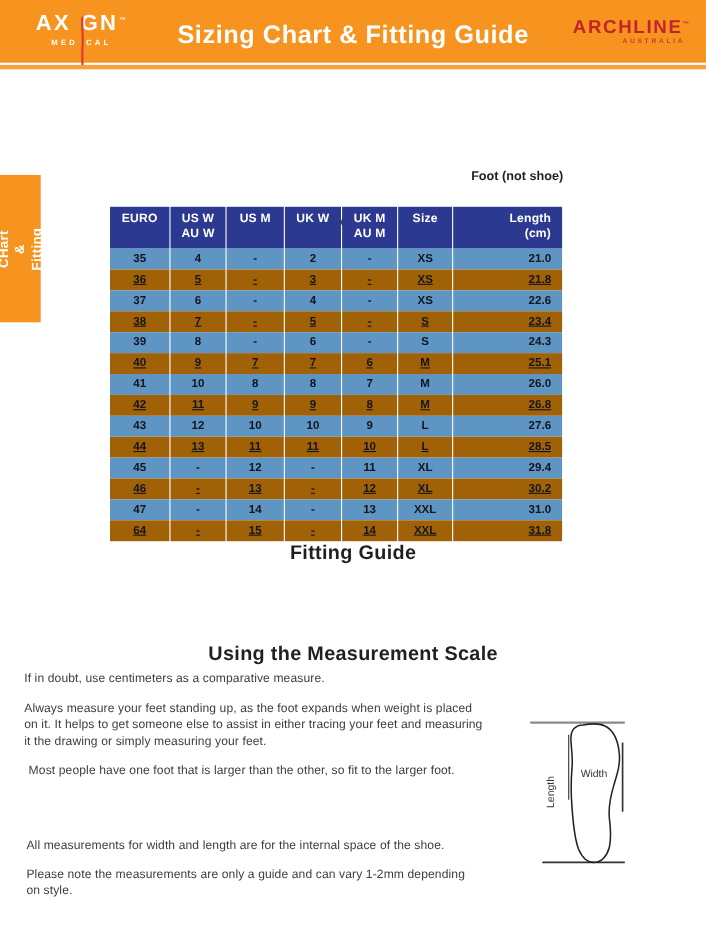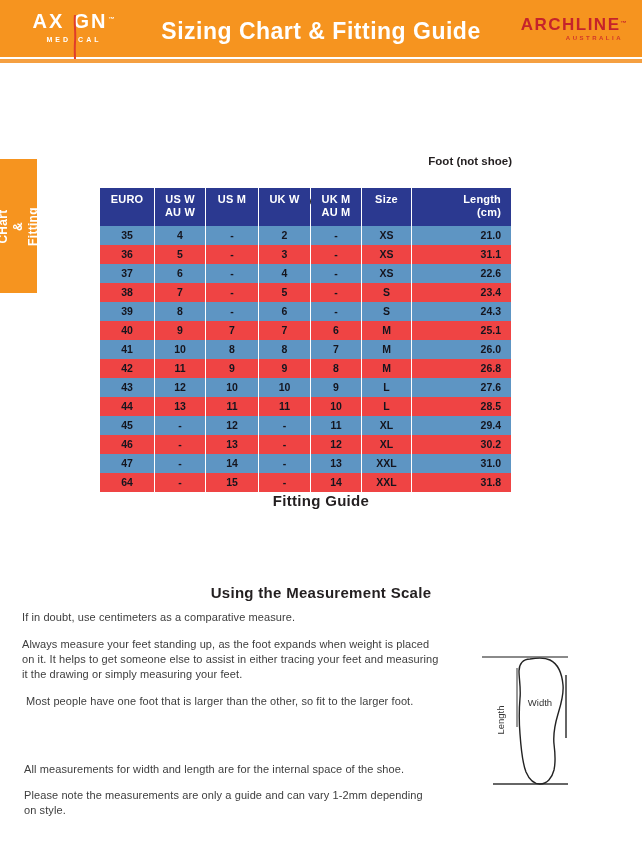--- a/index.html
+++ b/index.html
@@ -38,25 +38,25 @@
   .foot-label{position:absolute;right:130px;top:155px;font-size:11.5px;font-weight:bold;color:#231f20;}
 
   .size-table{position:absolute;left:100px;top:172px;width:469px;margin-top:16px;}
   .thead,.trow{display:grid;grid-template-columns:54px 50px 52px 51px 50px 49px 99px;column-gap:1px;}
   .thead .th{background:#2B3990;color:#ffffff;font-size:11px;font-weight:bold;height:38px;
              text-align:center;letter-spacing:0.2px;}
   .th .l1{margin-top:5px;line-height:13px;}
   .th .l2{line-height:13px;min-height:13px;}
   .trow .td{height:19px;line-height:19px;text-align:center;font-size:10.5px;font-weight:bold;
             color:#15151e;background:#5E95C3;}
-  .trow.alt .td{background:#ef4444;}
+  .trow.alt .td{background:#a16207;text-decoration:underline;}
   .thead .th:last-child,.trow .td:last-child{text-align:right;padding-right:10px;box-sizing:border-box;}
 
   
-  .h-center{position:absolute;left:0;right:0;text-align:center;font-size:15px;font-weight:bold;
+  .h-center{position:absolute;left:0;right:0;text-align:center;font-size:18px;font-weight:bold;
             color:#231f20;letter-spacing:0.3px;}
   .para{position:absolute;font-size:11px;line-height:15px;color:#3d3d3d;white-space:pre-line;
         letter-spacing:0.1px;}
   #h-fitting{top:492px;}
   #p-fit1{top:516px;left:22px;width:600px;}
   #p-fit2{top:559px;left:22px;width:600px;}
   #h-measure{top:584px;}
   #p-m1{top:610px;left:22px;width:470px;}
   #p-m2{top:637px;left:22px;width:490px;}
   #p-m3{top:694px;left:26px;width:490px;}
@@ -138,21 +138,21 @@
           <div class="td">XS</div>
           <div class="td">21.0</div>
         </div>
         <div class="trow alt">
           <div class="td">36</div>
           <div class="td">5</div>
           <div class="td">-</div>
           <div class="td">3</div>
           <div class="td">-</div>
           <div class="td">XS</div>
-          <div class="td">31.1</div>
+          <div class="td">21.8</div>
         </div>
         <div class="trow">
           <div class="td">37</div>
           <div class="td">6</div>
           <div class="td">-</div>
           <div class="td">4</div>
           <div class="td">-</div>
           <div class="td">XS</div>
           <div class="td">22.6</div>
         </div>

